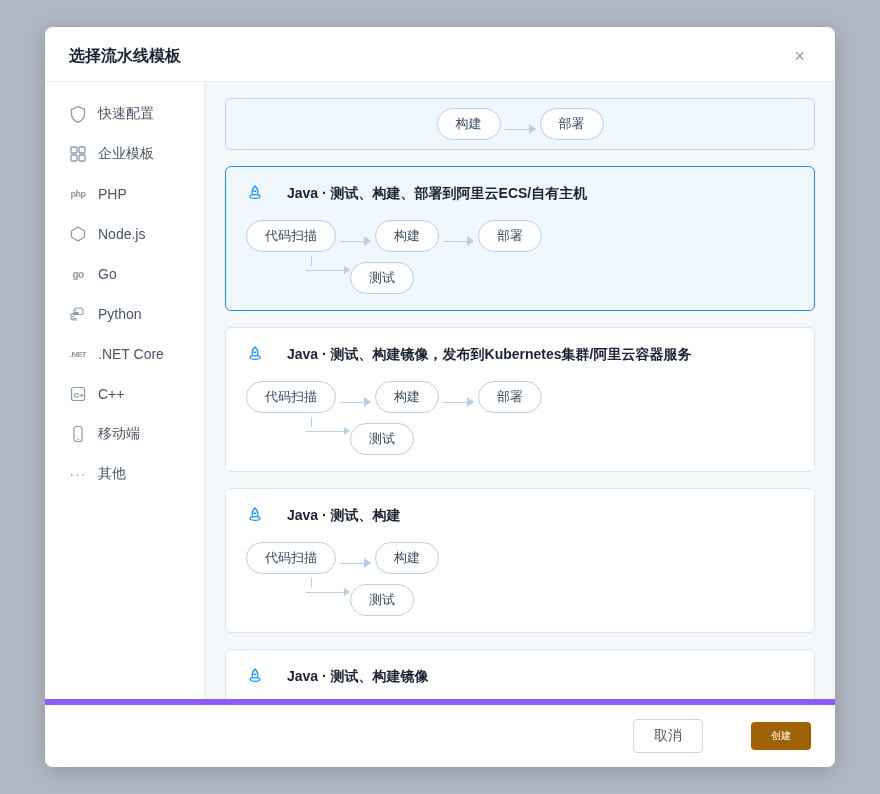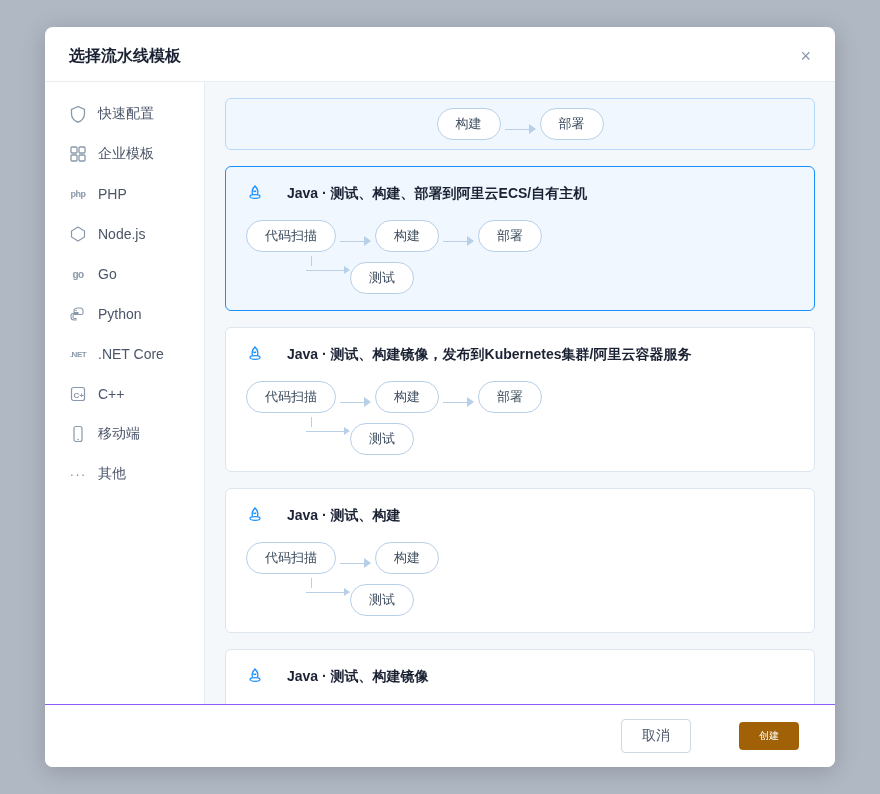--- a/index.html
+++ b/index.html
@@ -26,21 +26,21 @@
       height: 740px;
       display: flex;
       flex-direction: column;
       box-shadow: 0 4px 24px rgba(0,0,0,0.18);
       overflow: hidden;
     }
     .modal-header {
       display: flex;
       align-items: center;
       justify-content: space-between;
-      padding: 18px 18px 14px 24px;
+      padding: 18px 24px 14px 24px;
       border-bottom: 1px solid #e8edf2;
       flex-shrink: 0;
     }
     .modal-title {
       font-size: 16px;
       font-weight: 600;
       color: #1a2233;
     }
     .close-btn {
       background: none;
@@ -153,22 +153,22 @@
     
     .content-area::-webkit-scrollbar { width: 6px; }
     .content-area::-webkit-scrollbar-track { background: #f0f4f8; }
     .content-area::-webkit-scrollbar-thumb { background: #c5cfd8; border-radius: 3px; }
 
     .modal-footer {
       display: flex;
       align-items: center;
       justify-content: flex-end;
       gap: 12px;
-      padding: 14px 36px;
-      border-top: 1px solid #8b5cf6;
+      padding: 14px 24px;
+      border-top: 6px solid #8b5cf6;
       flex-shrink: 0;
       background: #fff;
     }
     .btn-cancel {
       background: #fff;
       border: 1px solid #d0d8e2;
       border-radius: 4px;
       padding: 7px 20px;
       font-size: 14px;
       color: #4a5568;

